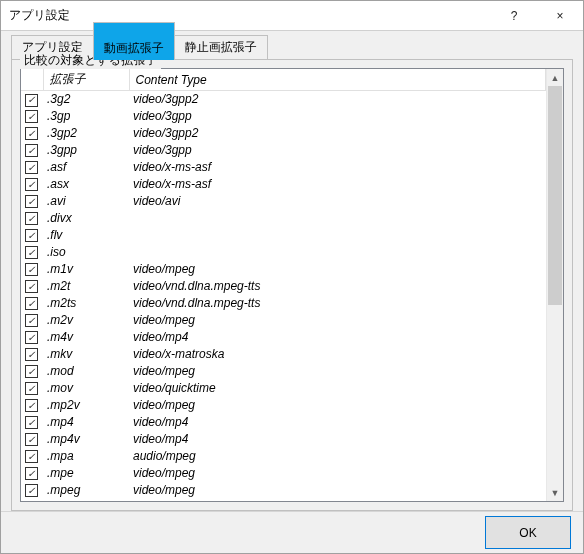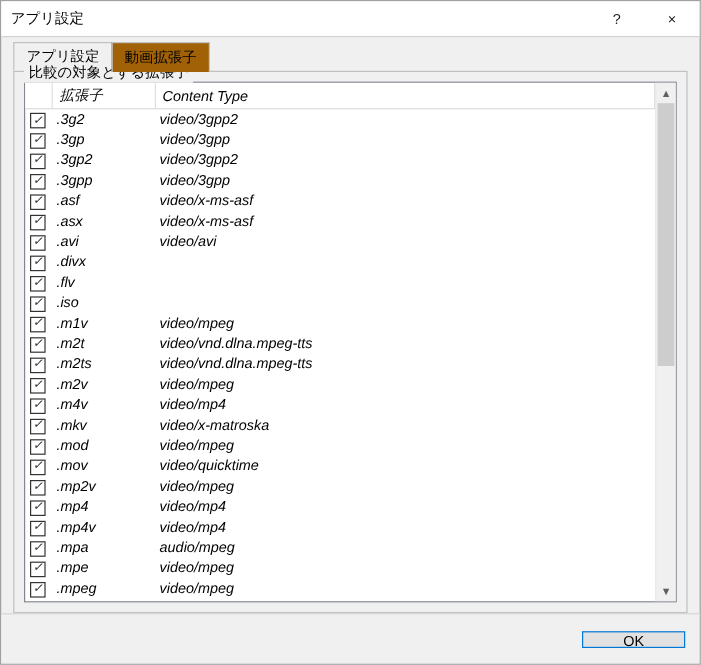--- a/index.html
+++ b/index.html
@@ -40,23 +40,23 @@
   .tab {
     padding: 3px 10px 3px 10px;
     border: 1px solid #c0c0c0;
     border-bottom: none;
     background: #f0f0f0;
     margin-right: -1px;
     position: relative;
     font-size: 12px;
   }
   .tab.active {
-    background: #a16207;
+    background: #0ea5e9;
     z-index: 2;
-    padding-top: 4px;
+    padding-top: 17px;
     top: 1px;
   }
   .fieldset {
     flex: 1;
     border: 1px solid #c0c0c0;
     margin: 0; padding: 8px;
     background: #fff0; 
     background: #f0f0f0;
     position: relative;
     min-height: 0;
@@ -136,21 +136,21 @@
   }
   .buttonbar {
     height: 42px;
     border-top: 1px solid #d6d6d6;
     background: #f0f0f0;
     display: flex; align-items: center; justify-content: flex-end;
     gap: 8px;
     padding: 0 12px;
   }
   button.dlg {
-    min-width: 86px; height: 14px;
+    min-width: 86px; height: 33px;
     background: #e1e1e1;
     border: 1px solid #adadad;
     font-family: inherit; font-size: 12px;
     padding: 0 10px;
   }
   button.dlg.default { border-color: #0078d7; }
   button.dlg:disabled { color: #a0a0a0; border-color: #c8c8c8; background: #eee; }
   col.c-chk { width: 22px; }
   col.c-ext { width: 86px; }
   col.c-ct  { }
@@ -165,20 +165,21 @@
   </div>
   <div class="btn" title="Close">
     <span>×</span>
   </div>
 </div>
 
 <div class="client">
   <div class="tabrow">
     <div class="tab"><span>アプリ設定</span></div>
     <div class="tab active"><span>動画拡張子</span></div>
+    <div class="tab"><span>静止画拡張子</span></div>
   </div>
 
   <div class="fieldset" style="border-top:1px solid #c0c0c0; margin-top:0;">
     <span class="legend">比較の対象とする拡張子</span>
 
     <div class="listwrap">
       <div class="listbody">
         <table>
           <colgroup>
               <col class="c-chk">

